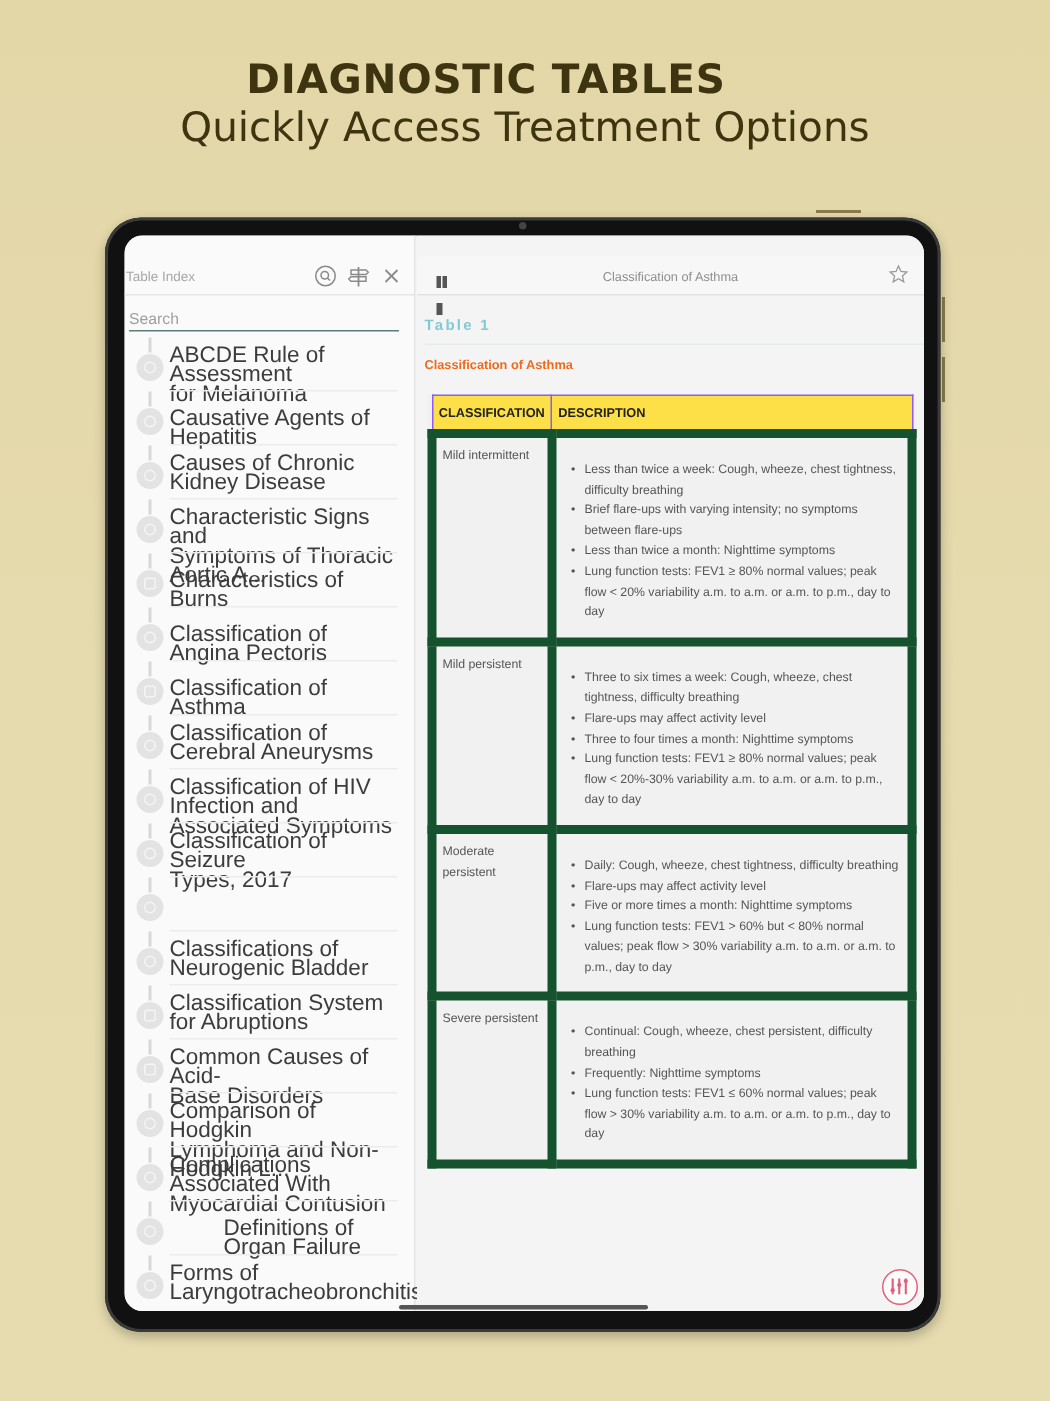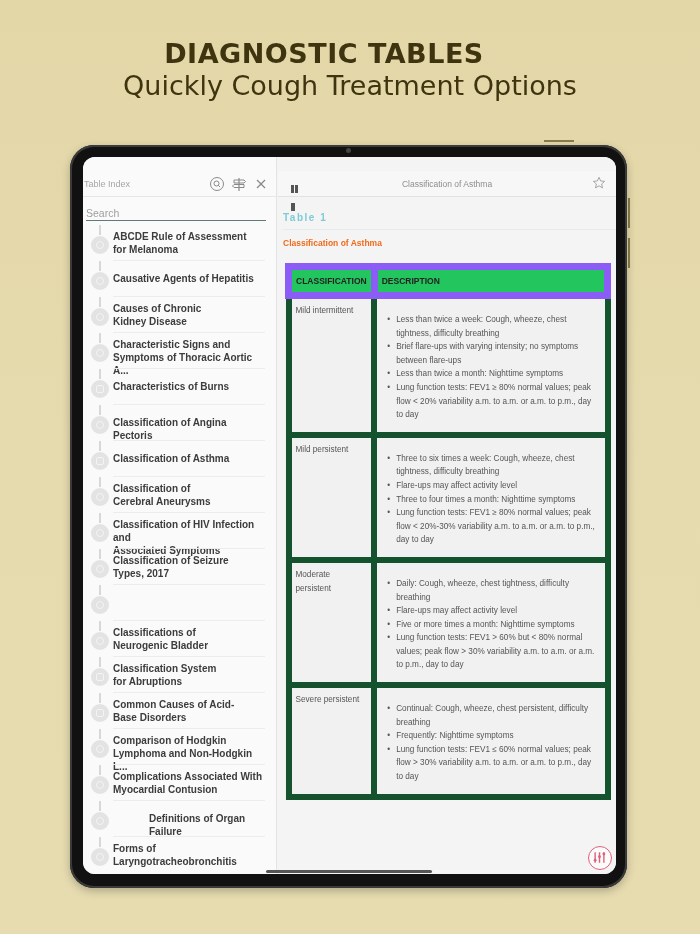--- a/index.html
+++ b/index.html
@@ -46,50 +46,50 @@
     border: none; border-bottom: 1.5px solid #5e7b7b; background: transparent;
     font-size: 10.5px; color: #999; font-family: "Liberation Sans", sans-serif; outline: none;
   }
   .search-field::placeholder { color: #9e9e9e; }
   .list { position: absolute; left: 0; top: 68px; width: 194px; }
   .item { position: relative; height: 36px; }
   .item .stem { position: absolute; left: 16px; top: 0; width: 2px; height: 10px; background: #d8d8d8; }
   .item .dot { position: absolute; left: 8px; top: 11px; width: 18px; height: 18px; border-radius: 50%; background: #e3e3e3; }
   .item .dot .glyph { position: absolute; left: 5px; top: 5px; width: 8px; height: 8px; border: 1px solid #f4f4f4; border-radius: 2px; }
   .item .dot .glyph.lock { border-radius: 50%; }
-  .item .label { position: absolute; left: 30px; top: 5px; width: 152px; font-size: 10px; line-height: 13px; color: #3c3c3c; font-weight: bold; }
+  .item .label { position: absolute; left: 30px; top: 5px; width: 152px; font-size: 15px; line-height: 13px; color: #3c3c3c; }
   .item .sep { position: absolute; left: 30px; right: 12px; bottom: 0; height: 1px; background: #ececec; }
   .item.single .label { top: 11px; }
 
   
   .main { position: absolute; left: 195px; top: 0; width: 338px; height: 717px; background: #f4f4f4; }
   .main-header { position: absolute; left: 0; top: 14px; width: 338px; height: 26px; border-bottom: 1px solid #e2e2e2; background: #f7f7f7; }
   .main-title { position: absolute; left: 0; width: 338px; top: 8px; text-align: center; font-size: 8.5px; color: #8e8e8e; }
   .sidebar-toggle { position: absolute; left: 13px; top: 8px; width: 11px; height: 8px; }
   .sidebar-toggle span { display: inline-block; width: 3px; height: 8px; background: #555; margin-right: 1px; }
   .star-icon { position: absolute; right: 10px; top: 5px; width: 14px; height: 14px; }
   .table-label { position: absolute; left: 5px; top: 55px; font-size: 10px; font-weight: bold; color: #7ecbd6; letter-spacing: 1.5px; }
   .table-label-line { position: absolute; left: 5px; right: 0; top: 72px; height: 1px; background: #e6ecec; }
   .table-caption { position: absolute; left: 5px; top: 81px; font-size: 8.5px; font-weight: bold; color: #f06a1b; }
   .ctable { position: absolute; left: 7px; top: 106px; width: 326px; border-collapse: collapse; background: #f1f1f1; }
-  .ctable th { background: #22c55e; text-align: left; font-size: 8.5px; color: #222; font-weight: bold; padding: 6px 4px; border: 7px solid #8b5cf6; height: 23px; }
+  .ctable th { background: #fde047; text-align: left; font-size: 8.5px; color: #222; font-weight: bold; padding: 6px 4px; border: 1px solid #8b5cf6; height: 23px; }
   .ctable td { vertical-align: top; border: 6px solid #14532d; font-size: 8.2px; color: #555; line-height: 13.6px; }
   .ctable td.cls { width: 79px; padding: 5px 4px; }
   .ctable td.desc { padding: 8px 6px 10px 4px; }
   .ctable ul { list-style: none; padding-left: 0; margin-top: 6px; }
   .ctable li { position: relative; padding-left: 15px; }
   .ctable li::before { content: "•"; position: absolute; left: 6px; top: 0; color: #555; }
   .fab { position: absolute; right: 4px; bottom: 4px; width: 24px; height: 24px; border-radius: 50%; border: 1.5px solid #e0607a; background: rgba(255,255,255,0.6); }
   .home-indicator { position: absolute; left: 183px; top: 713px; width: 166px; height: 3px; border-radius: 2px; background: #555; }
 </style>
 </head>
 <body>
 
 <div class="hero-title">DIAGNOSTIC TABLES</div>
-<div class="hero-sub">Quickly Cough Treatment Options</div>
+<div class="hero-sub">Quickly Access Treatment Options</div>
 
 <div class="side-btn" style="left:544px;top:140px;width:30px;height:1.5px;"></div>
 <div class="side-btn" style="left:628px;top:198px;width:1.5px;height:30px;"></div>
 <div class="side-btn" style="left:628px;top:238px;width:1.5px;height:30px;"></div>
 
 <div class="device"></div>
 <div class="camera"></div>
 
 <div class="screen">
 

